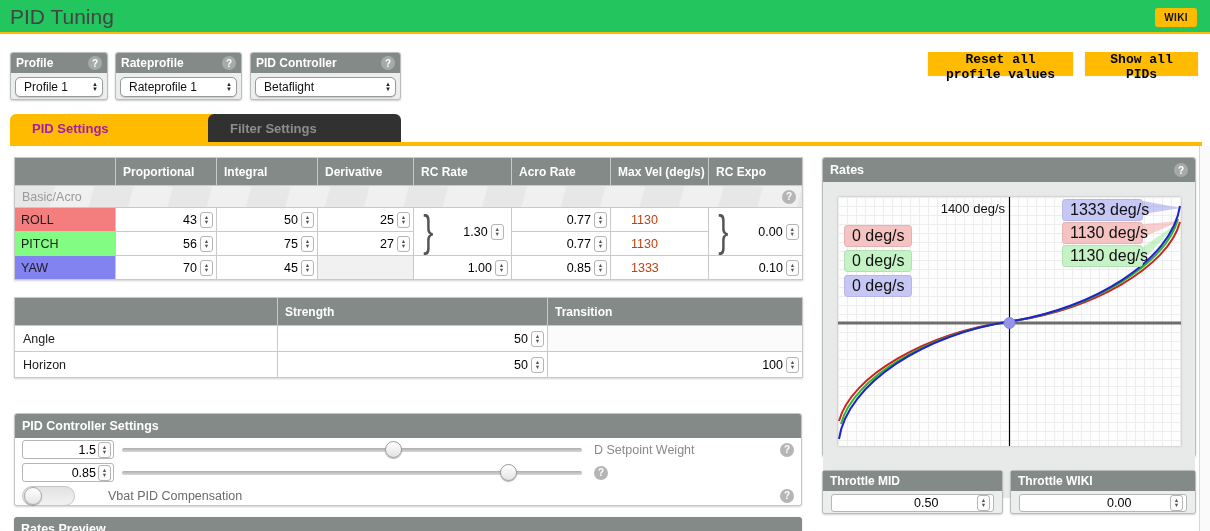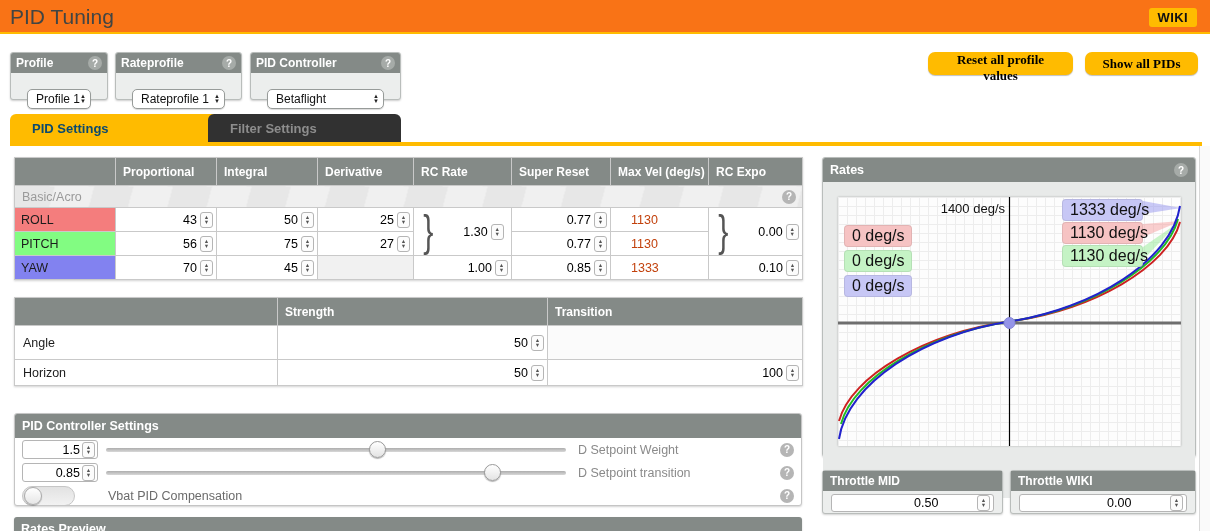--- a/index.html
+++ b/index.html
@@ -2,48 +2,48 @@
 <html><head>
 <meta charset="utf-8">
 <style>
   * { margin:0; padding:0; box-sizing:border-box; }
   html,body { width:1210px; height:531px; }
   body {
     position:relative; overflow:hidden; background:#ffffff;
     font-family:"Liberation Sans", sans-serif; color:#3f4241; font-size:12px;
   }
   
-  .top-bar { position:absolute; left:0; top:0; width:1210px; height:34px; border-bottom:2px solid #ffbb00; background:#f97316; }
+  .top-bar { position:absolute; left:0; top:0; width:1210px; height:34px; border-bottom:2px solid #ffbb00; background:#22c55e; }
   .page-title { position:absolute; left:10px; top:5px; font-size:21px; font-weight:400; color:#414544; }
   .wiki-btn { position:absolute; right:13px; top:8px; height:19px; padding:0 9px; background:#ffbb00; border:none;
-    border-radius:3px; font-family:inherit; font-size:13px; font-weight:bold; color:#111; letter-spacing:.4px; cursor:pointer; }
-  
-  .btn-yellow { position:absolute; top:52px; height:23px; background:#ffbb00; border:none; border-radius:7px;
-    font-family:Liberation Serif, serif; font-size:13px; font-weight:bold; color:#000; padding:0 13px; cursor:pointer; box-shadow:0 1px 1px rgba(0,0,0,.25); }
+    border-radius:3px; font-family:inherit; font-size:10px; font-weight:bold; color:#111; letter-spacing:.4px; cursor:pointer; }
+  
+  .btn-yellow { position:absolute; top:52px; height:23px; background:#ffbb00; border:none; border-radius:0;
+    font-family:Liberation Mono, monospace; font-size:13px; font-weight:bold; color:#000; padding:0 13px; cursor:pointer; box-shadow:0 1px 1px rgba(0,0,0,.25); }
   .btn-reset { left:928px; width:145px; }
   .btn-showall { left:1085px; width:113px; }
   
   .pbox { position:absolute; top:52px; border:1px solid #b9bdbb; border-radius:3px; background:#eceeed; box-shadow:0 1px 2px rgba(0,0,0,.2); }
   .pbox-profile { left:10px; width:98px; height:48px; }
   .pbox-rate { left:115px; width:127px; height:48px; }
   .pbox-pid { left:250px; width:151px; height:48px; }
   .pbox-head { height:20px; background:#848a87; color:#fff; font-weight:bold; font-size:12px;
     display:flex; align-items:center; padding:0 5px; border-radius:2px 2px 0 0; }
   .pbox-head .qmark { margin-left:auto; }
-  .sel { margin:16px; height:20px; background:#fff; border:1px solid #979b99; border-radius:5px;
+  .sel { margin:4px; height:20px; background:#fff; border:1px solid #979b99; border-radius:5px;
     display:flex; align-items:center; padding:0 4px 0 8px; font-size:12px; color:#111; cursor:pointer; box-shadow:0 1px 1px rgba(0,0,0,.15); }
   .sel-arrows { margin-left:auto; display:flex; flex-direction:column; align-items:center; font-size:6px; line-height:5px; color:#222; }
   
   .qmark { width:14px; height:14px; border-radius:50%; background:#a6aba8; color:#fff; font-size:10px; font-weight:bold;
     display:inline-flex; align-items:center; justify-content:center; flex:none; cursor:pointer; }
   .qmark.light { background:#b5b5b5; }
   
   .tab { position:absolute; top:114px; height:29px; border-radius:6px 6px 0 0; display:flex; align-items:center;
     padding-left:22px; font-size:13px; font-weight:bold; cursor:pointer; }
-  .tab-active { left:10px; width:208px; background:#ffbb00; color:#0c4a6e; }
+  .tab-active { left:10px; width:208px; background:#ffbb00; color:#a21caf; }
   .tab-inactive { left:208px; width:193px; background:#313131; color:#8d8d8d; }
   .tab-underline { position:absolute; left:10px; top:142px; width:1192px; height:4px; background:#ffbb00; }
   
   table { border-collapse:collapse; table-layout:fixed; background:#fff; box-shadow:0 1px 2px rgba(0,0,0,.18); }
   td, th { border:1px solid #c9c9c9; font-size:12.5px; overflow:hidden; }
   th { background:#848a87; color:#fff; font-weight:600; text-align:left; padding:0 0 0 7px; height:28px; font-size:12px; }
   .group-row td { height:22px; color:#9a9a9a; padding-left:7px;
     background:repeating-linear-gradient(105deg,#e7e7e7 0 38px,#f0f0f0 38px 76px); }
   .group-flex { display:flex; align-items:center; padding-right:6px; }
   .group-flex .qmark { margin-left:auto; }
@@ -63,21 +63,21 @@
   .sharedflex .cellflex { flex:1; padding-right:13px; }
   #pid-table { position:absolute; left:14px; top:157px; width:788px; }
   #angle-table { position:absolute; left:14px; top:297px; width:788px; }
   
   .panel { position:absolute; border:1px solid #c5c5c5; border-radius:3px; background:#fff; box-shadow:0 1px 2px rgba(0,0,0,.18); }
   #cs-panel { left:14px; top:413px; width:788px; height:93px; }
   .panel-head { height:24px; background:#848a87; color:#fff; font-weight:bold; font-size:12.5px;
     display:flex; align-items:center; padding:0 7px; border-radius:2px 2px 0 0; }
   .panel-head .qmark { margin-left:auto; }
   .cs-row { display:flex; align-items:center; height:23px; padding:0 7px; }
-  .numbox { width:76px; height:19px; border:1px solid #b5b5b5; border-radius:3px; background:#fff;
+  .numbox { width:92px; height:19px; border:1px solid #b5b5b5; border-radius:3px; background:#fff;
     display:flex; align-items:center; justify-content:flex-end; gap:2px; padding:0 2px; flex:none; }
   .numbox input { border:0; outline:none; background:transparent; text-align:right; width:46px; font-family:inherit; font-size:12.5px; }
   .slider { position:relative; width:460px; height:17px; margin:0 12px 0 8px; flex:none; }
   .slider .track { position:absolute; left:0; right:0; top:7px; height:4px; border-radius:2px;
     background:linear-gradient(#adadad,#d8d8d8); }
   .slider .handle { position:absolute; top:0; width:17px; height:17px; border-radius:50%;
     background:linear-gradient(#ffffff,#e3e3e3); border:1px solid #9a9a9a; box-shadow:0 1px 1px rgba(0,0,0,.3); cursor:pointer; }
   .cs-label { color:#8a8a8a; font-size:12.5px; flex:1; }
   .toggle { position:relative; width:53px; height:20px; border-radius:10px; background:linear-gradient(#e2e2e2,#f2f2f2);
     border:1px solid #c6c6c6; flex:none; cursor:pointer; }
@@ -179,21 +179,21 @@
       <col style="width:98px">
       <col style="width:94px">
     </colgroup>
   <tbody>
       <tr>
     <th></th>
     <th>Proportional</th>
     <th>Integral</th>
     <th>Derivative</th>
     <th>RC Rate</th>
-    <th>Super Reset</th>
+    <th>Acro Rate</th>
     <th>Max Vel (deg/s)</th>
     <th>RC Expo</th>
   </tr>
   <tr class="group-row">
     <td colspan="8">
           <div class="group-flex">
       <span>Basic/Acro</span>
       <span class="qmark light">?</span>
     </div>
         </td>
@@ -360,21 +360,21 @@
       <col style="width:263px">
       <col style="width:270px">
       <col style="width:255px">
     </colgroup>
   <tbody>
       <tr>
     <th></th>
     <th>Strength</th>
     <th>Transition</th>
   </tr>
-  <tr class="data-row" style="height:34px">
+  <tr class="data-row" style="height:26px">
     <td class="axis-cell" style="padding-left:8px;height:26px">Angle</td>
     <td>
           <div class="cellflex">
             <input value="50" style="">
       <span class="spin">
               <i>▲</i>
               <i>▼</i>
             </span>
           </div>
         </td>
@@ -428,21 +428,20 @@
         <input value="0.85" style="">
       <span class="spin">
           <i>▲</i>
           <i>▼</i>
         </span>
       </div>
     <div class="slider">
       <div class="track"></div>
       <div class="handle" style="left:calc(84% - 8px)"></div>
     </div>
-    <div class="cs-label">D Setpoint transition</div>
     <span class="qmark light">?</span>
   </div>
   <div class="cs-row">
     <div class="toggle">
         <div class="knob"></div>
       </div>
     <div class="vbat-label">Vbat PID Compensation</div>
     <span class="qmark light">?</span>
   </div>
 </div>

